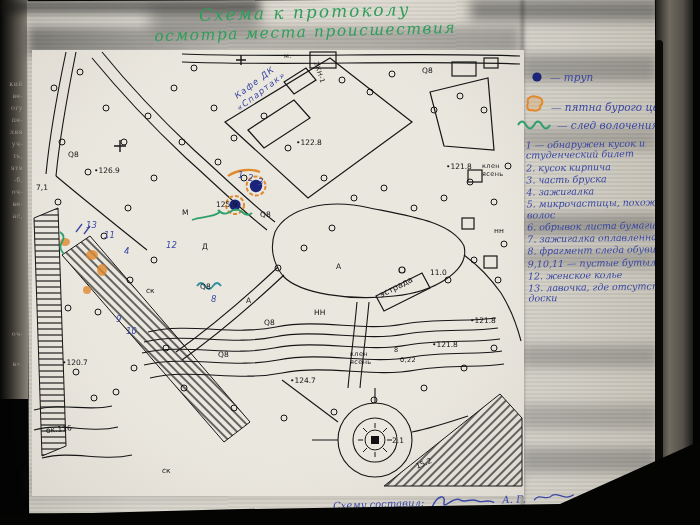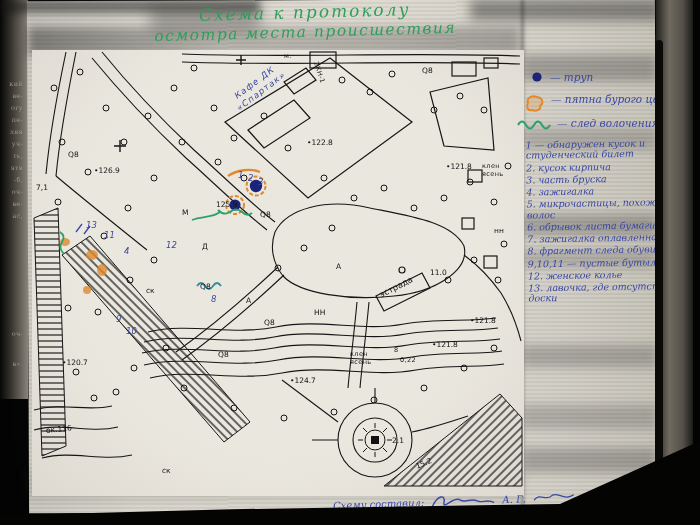--- a/index.html
+++ b/index.html
@@ -27,21 +27,21 @@
   
   .map{position:absolute;left:32px;top:50px;width:492px;height:446px;
        background:radial-gradient(ellipse at 50% 45%,#eae7df 60%,#ddd9d0 100%);}
   .map svg{position:absolute;left:0;top:0;}
   .mlab{position:absolute;font-size:7.5px;color:#141414;white-space:nowrap;transform-origin:left center;}
   .mlab.sm{font-size:6.5px;letter-spacing:.4px;}
   .ink-num{position:absolute;font-size:8.5px;color:#3a47a3;font-style:italic;white-space:nowrap;}
   .cafe{position:absolute;left:196px;top:46px;color:#3a47a3;font-size:8.5px;font-style:italic;
         letter-spacing:1.2px;transform:rotate(-37deg);transform-origin:left top;text-align:center;line-height:1.25;}
   
-  .legend-sym{position:absolute;display:flex;align-items:flex-start;gap:5px;color:#3a47a3;
+  .legend-sym{position:absolute;display:flex;align-items:flex-end;gap:5px;color:#3a47a3;
               font-family:"DejaVu Serif",serif;font-style:italic;font-size:10.5px;white-space:nowrap;}
   .lg-items{position:absolute;left:527px;top:139px;width:176px;display:flex;flex-direction:column;gap:2px;
             color:#3a47a3;font-family:"DejaVu Serif",serif;font-style:italic;font-size:9.5px;
             line-height:1.08;transform:rotate(-1deg);}
   
   .signature{position:absolute;left:333px;top:492px;display:flex;align-items:center;gap:6px;
              color:#3a47a3;font-family:"DejaVu Serif",serif;font-style:italic;font-size:10px;
              transform:rotate(-2deg);white-space:nowrap;}
   
   .binder-line{position:absolute;left:655px;top:40px;width:8px;height:456px;background:#0a0a08;
@@ -254,21 +254,21 @@
         <path d="M186,160 q6,6 12,2 q6,-5 12,0 q5,5 10,1" stroke="#2fa06a"></path>
         <path d="M160,170 C170,166 180,168 188,162" stroke="#2fa06a"></path>
         <path d="M165,236 q4,-6 8,0 q4,6 8,0 q4,-6 8,0" stroke="#2f8fa0"></path>
         <path d="M28,182 q6,4 2,10 q-4,6 2,12" stroke="#2fa06a"></path>
         <path d="M44,182 l6,-8 M52,184 l6,-8" stroke="#3a47a3" stroke-width="1.3"></path>
       </g>
     </svg>
 
     <span class="mlab sm" style="left:284px;top:8px;transform:rotate(72deg)">2КН-1</span>
     <span class="mlab sm" style="left:252px;top:2px">м.</span>
-    <span class="mlab" style="left:275px;top:88px">•122.8</span>
+    <span class="mlab" style="left:264px;top:88px">•122.8</span>
     <span class="mlab" style="left:62px;top:116px">•126.9</span>
     <span class="mlab" style="left:184px;top:150px">125.9</span>
     <span class="mlab" style="left:414px;top:112px">•121.8</span>
     <span class="mlab" style="left:438px;top:266px">•121.8</span>
     <span class="mlab" style="left:400px;top:290px">•121.8</span>
     <span class="mlab" style="left:258px;top:326px">•124.7</span>
     <span class="mlab" style="left:30px;top:308px">•120.7</span>
     <span class="mlab" style="left:384px;top:412px;transform:rotate(-22deg)">15.2</span>
     <span class="mlab" style="left:360px;top:386px">2.1</span>
     <span class="mlab" style="left:398px;top:218px">11.0</span>

